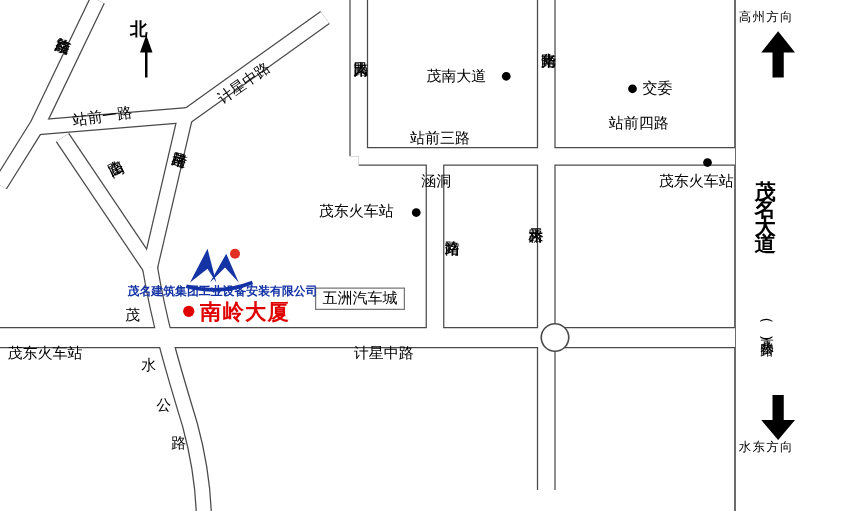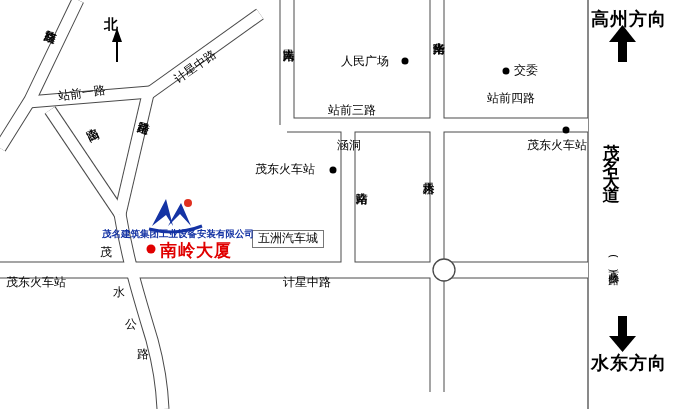--- a/index.html
+++ b/index.html
@@ -3,21 +3,21 @@
 <meta charset="utf-8">
 <style>
   html,body { margin:0; padding:0; background:#fff; }
   .map {
     position:relative; width:680px; height:409px; background:#ffffff;
     font-family:"DejaVu Sans", sans-serif; color:#000; overflow:hidden;
   }
   .map svg { position:absolute; left:0; top:0; }
   .lbl { position:absolute; font-size:12px; line-height:1.15; white-space:nowrap; }
   .v   { writing-mode:vertical-rl; }
-  .dir { font-size:18px; font-weight:bold; letter-spacing:1px; }
+  .dir { font-size:10px; font-weight:normal; letter-spacing:1px; }
   .north { font-size:14px; font-weight:bold; }
   .red { color:#e00000; font-weight:bold; font-size:17px; letter-spacing:1px; }
   .blue { color:#1433a4; font-weight:bold; font-size:9.5px; }
   .big-road { font-size:17px; font-weight:bold; letter-spacing:14px; }
   .alt-road { font-size:11px; letter-spacing:2px; }
   .boxed { border:1px solid #777; padding:1px 5px; background:#fff; }
 </style>
 </head>
 <body>
 
@@ -87,21 +87,21 @@
 
   <div class="lbl north" style="left:104px;top:16px">北</div>
 
   <div class="lbl v" style="left:48px;top:22px;transform:rotate(20deg);transform-origin:50% 0">红旗南路</div>
   <div class="lbl" style="left:176px;top:74px;transform:rotate(-35deg);transform-origin:0 50%">计星中路</div>
   <div class="lbl" style="left:58px;top:87px;transform:rotate(-8deg)">站前一路</div>
   <div class="lbl v" style="left:78px;top:121px;transform:rotate(-26deg);transform-origin:50% 0">高山路</div>
   <div class="lbl v" style="left:140px;top:113px;transform:rotate(16deg);transform-origin:50% 0">计星南路</div>
 
   <div class="lbl v" style="left:281px;top:40px">人民南路</div>
-  <div class="lbl" style="left:341px;top:55px">人民广场</div>
+  <div class="lbl" style="left:341px;top:55px">茂南大道</div>
   <div class="lbl v" style="left:431px;top:33px">光华南路</div>
   <div class="lbl" style="left:514px;top:64px">交委</div>
 
   <div class="lbl dir" style="left:591px;top:9px">高州方向</div>
 
   <div class="lbl" style="left:328px;top:104px">站前三路</div>
   <div class="lbl" style="left:487px;top:92px">站前四路</div>
   <div class="lbl" style="left:337px;top:139px">涵洞</div>
   <div class="lbl" style="left:255px;top:163px">茂东火车站</div>
   <div class="lbl v" style="left:354px;top:183px">站南路</div>

